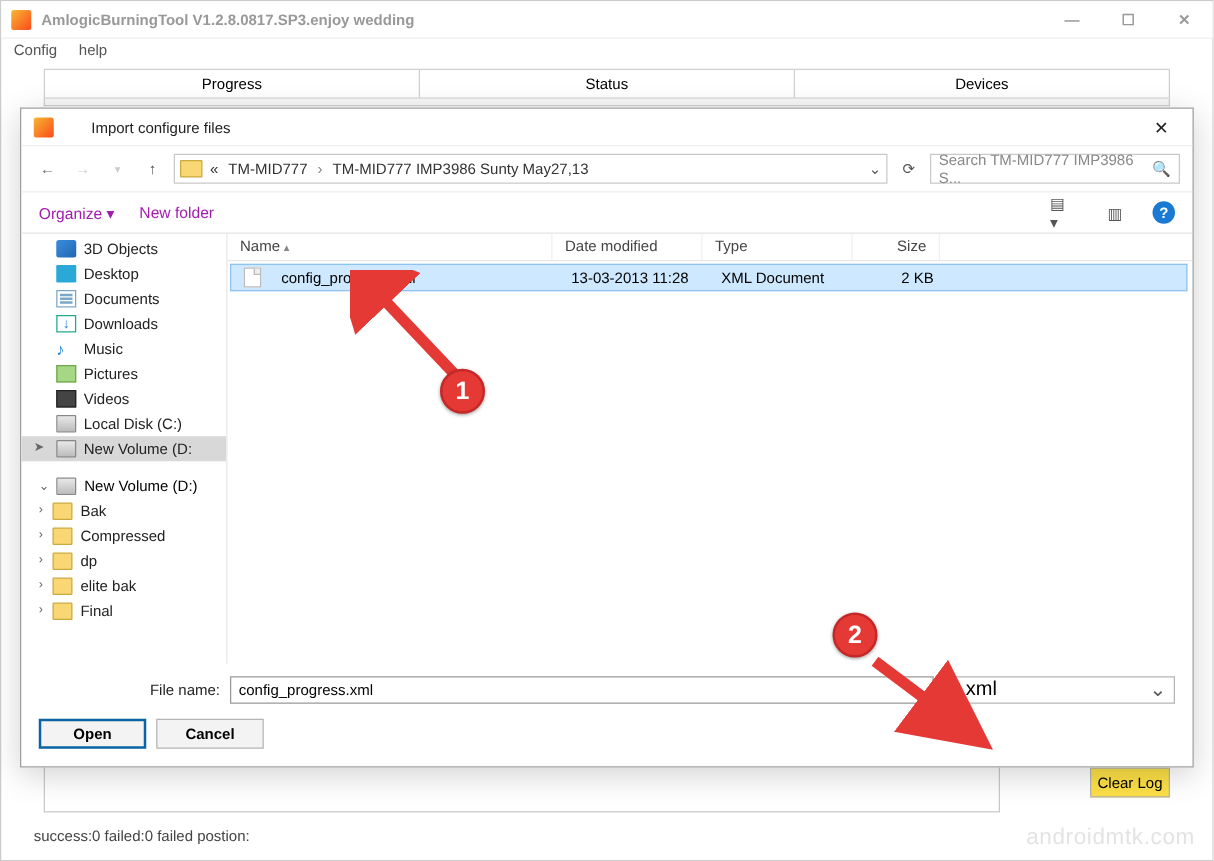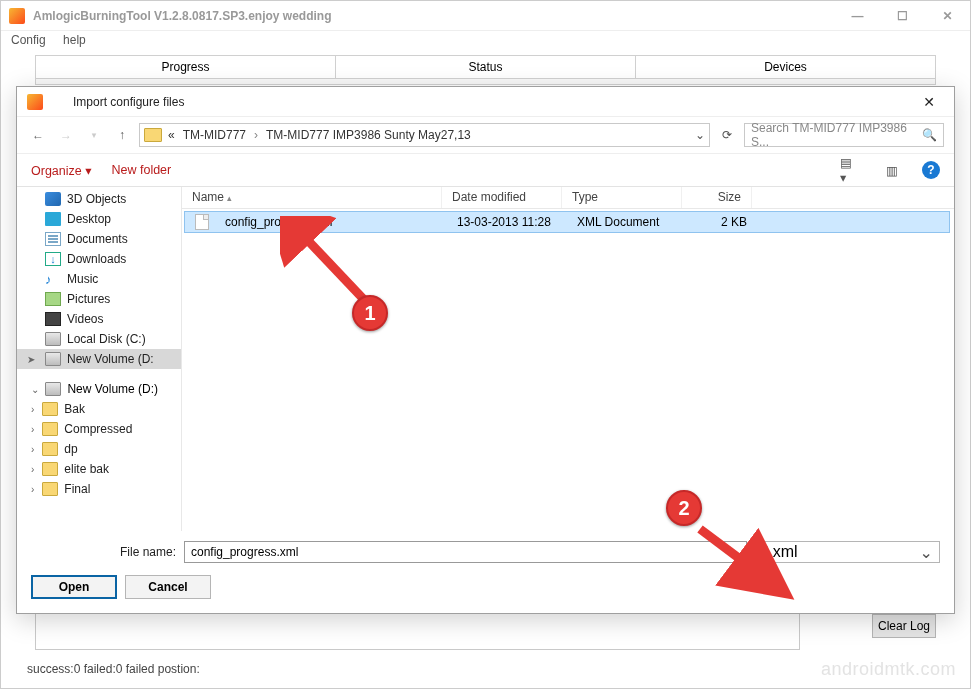--- a/index.html
+++ b/index.html
@@ -14,21 +14,21 @@
 .win-btn { width: 45px; height: 28px; display: flex; align-items: center; justify-content: center; color: #999; }
 .menubar { padding: 2px 10px; font-size: 12px; color: #555; }
 .menubar span { margin-right: 14px; }
 .tabs-row { display: flex; border: 1px solid #d0d0d0; margin: 6px 34px 0; }
 .tabs-row .tab { flex: 1; text-align: center; padding: 4px 0; border-right: 1px solid #d0d0d0; font-size: 12px; }
 .tabs-row .tab:last-child { border-right: none; }
 .tabstrip { height: 6px; margin: 0 34px; border: 1px solid #d0d0d0; border-top: none; background: #f8f8f8; }
 
 .bottom-area { position: absolute; left: 34px; right: 34px; bottom: 38px; }
 .log-box { width: 765px; height: 38px; border: 1px solid #c9c9c9; background: #fff; }
-.clear-log { position: absolute; right: 0; top: 2px; width: 64px; height: 24px; border: 1px solid #b5b5b5; background: #e5e5e5; font-size: 12px; text-align:center; line-height:22px; }
+.clear-log { position: absolute; right: 0; top: 2px; width: 64px; height: 24px; border: 1px solid #b5b5b5; background: #fde047; font-size: 12px; text-align:center; line-height:22px; }
 .statusbar { position: absolute; left: 26px; bottom: 12px; font-size: 12px; color: #444; }
 .watermark { position: absolute; right: 14px; bottom: 8px; font-size: 18px; color: #e3e3e3; letter-spacing: .5px; font-weight: 500; }
 
 
 .dialog { position: absolute; left: 16px; top: 86px; width: 939px; height: 528px; background: #fff; border: 1px solid #9f9f9f; box-shadow: 0 6px 24px rgba(0,0,0,.18); display: flex; flex-direction: column; }
 .dlg-title { height: 30px; display: flex; align-items: center; padding: 0 10px; border-bottom: 1px solid #eee; gap: 22px; }
 .dlg-title .app-icon { width: 16px; height: 16px; background: linear-gradient(135deg,#f7b733,#fc4a1a); border-radius: 2px; margin-right: 8px; }
 .dlg-title .t { flex: 1; font-size: 12px; color: #222; }
 .dlg-close { width: 30px; text-align: center; color: #222; font-size: 14px; }
 
@@ -39,28 +39,28 @@
 .addr { flex: 1; height: 24px; border: 1px solid #c9c9c9; display: flex; align-items: center; padding: 0 4px; gap: 4px; font-size: 12px; color: #333; position: relative; }
 .addr .folder-ic { width: 18px; height: 14px; background: #f9d774; border: 1px solid #caa93d; border-radius: 1px; }
 .addr .sep { color: #888; padding: 0 2px; }
 .addr .crumb { padding: 0 2px; white-space: nowrap; }
 .addr .dd { position: absolute; right: 4px; color: #555; }
 .refresh { width: 22px; height: 22px; display:flex; align-items:center; justify-content:center; color:#555; }
 .search { width: 200px; height: 24px; border: 1px solid #c9c9c9; display: flex; align-items: center; padding: 0 6px; color: #888; font-size: 12px; }
 .search .mag { margin-left: auto; color: #666; }
 
 .toolbar { height: 34px; border-top: 1px solid #eee; border-bottom: 1px solid #e3e3e3; display: flex; align-items: center; padding: 0 14px; gap: 20px; font-size: 12.5px; }
-.toolbar .blue { color: #b91c1c; }
+.toolbar .blue { color: #a21caf; }
 .toolbar .spacer { flex: 1; }
 .toolbar .ic { width: 20px; height: 20px; display:flex; align-items:center; justify-content:center; color: #555; margin-left: 2px; }
 .help-circle { width: 18px; height: 18px; border-radius: 50%; background: #1979d3; color: #fff; font-weight: bold; display:flex; align-items:center; justify-content:center; font-size: 12px; }
 
 .dlg-body { flex: 1; display: flex; min-height: 0; }
 .tree { width: 165px; border-right: 1px solid #e8e8e8; overflow: hidden; padding-top: 2px; }
-.tree-item { display: flex; align-items: center; gap: 6px; padding: 3px 0 3px 28px; font-size: 12px; color: #222; white-space: nowrap; }
+.tree-item { display: flex; gap: 6px; padding: 3px 0 3px 28px; font-size: 12px; color: #222; white-space: nowrap; }
 .tree-item.sel { background: #d8d8d8; }
 .tree-item .exp { position: absolute; margin-left: -18px; color: #666; font-size: 10px; }
 .tree .section { padding: 3px 0 3px 14px; display:flex; align-items:center; gap:6px; }
 .ico { width: 16px; height: 14px; display:inline-block; }
 .ico.fld { background: #f9d774; border: 1px solid #caa93d; border-radius: 1px; }
 .ico.obj3d { background: linear-gradient(135deg,#3a8dde,#2067b0); border-radius:2px; }
 .ico.desk { background: #2aa8d8; border-radius:1px; }
 .ico.doc { background: #fff; border:1px solid #7aa7c7; position:relative; }
 .ico.doc::after{content:"";position:absolute;top:2px;left:2px;right:2px;height:2px;background:#7aa7c7;box-shadow:0 3px 0 #7aa7c7,0 6px 0 #7aa7c7;}
 .ico.down { background: #fff; border:1px solid #2a8; position:relative; }

